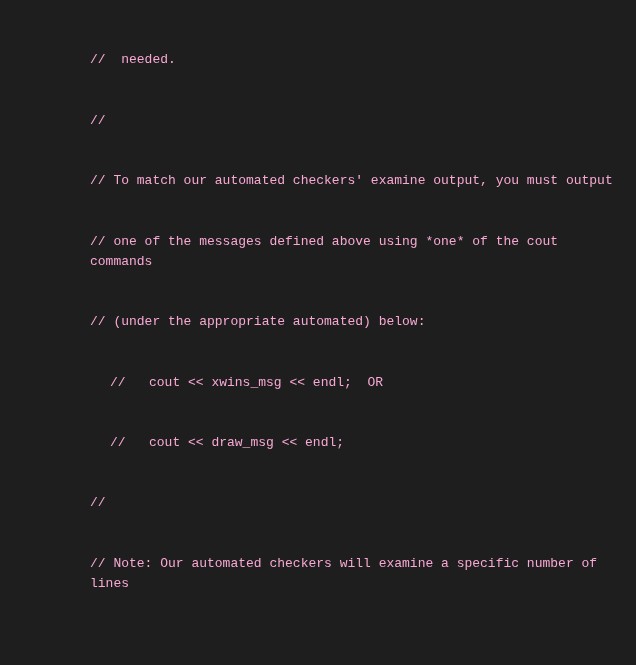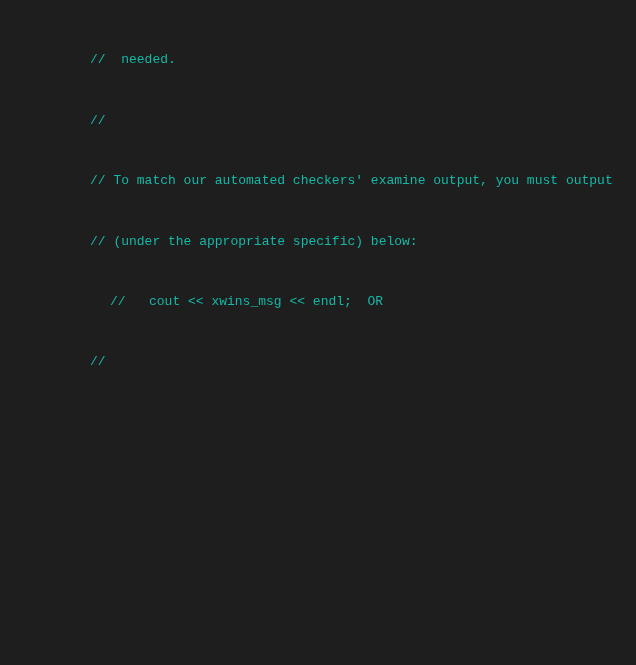--- a/index.html
+++ b/index.html
@@ -21,42 +21,45 @@
     .code-container {
       padding: 10px 0;
       line-height: 1.55;
       white-space: pre-wrap;
       word-break: break-word;
     }
 
     .line {
       display: block;
       padding: 0 10px;
-      color: #14b8a6;
+      color: #f9a8d4;
     }
 
     .indent2 {
       padding-left: 90px;
     }
 
     .indent3 {
       padding-left: 110px;
       font-family: Liberation Mono, monospace;
     }
   </style>
 </head>
 <body>
 
 <div class="code-container">
   <span class="line indent2">//  needed.</span>
   <span class="line indent2">//</span>
   <span class="line indent2">// To match our automated checkers' examine output, you must output</span>
-  <span class="line indent2">// (under the appropriate specific) below:</span>
+  <span class="line indent2">// one of the messages defined above using *one* of the cout commands</span>
+  <span class="line indent2">// (under the appropriate automated) below:</span>
   <span class="line indent3">//   cout &lt;&lt; xwins_msg &lt;&lt; endl;  OR</span>
+  <span class="line indent3">//   cout &lt;&lt; draw_msg &lt;&lt; endl;</span>
   <span class="line indent2">//</span>
+  <span class="line indent2">// Note: Our automated checkers will examine a specific number of lines</span>
   
   
   
   
   
   
 
   
 </div>
 

